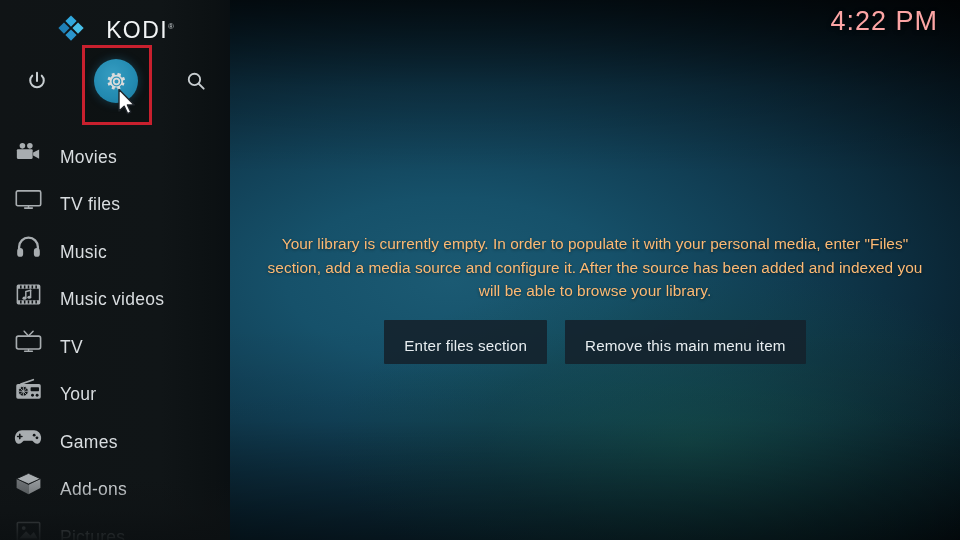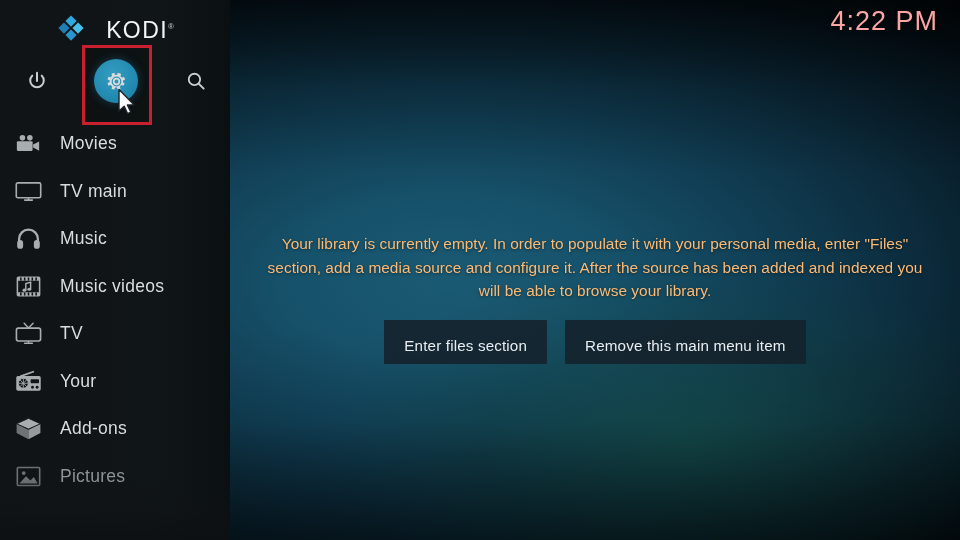--- a/index.html
+++ b/index.html
@@ -164,21 +164,21 @@
   .menu {
     position: absolute;
     left: 0;
     top: 120px;
     width: 230px;
   }
   .menu-item {
     position: relative;
     height: 47.5px;
     display: flex;
-    align-items: center;
+    align-items: flex-end;
     padding-left: 8px;
     box-sizing: border-box;
   }
   .menu-icon {
     width: 40px;
     height: 32px;
     display: flex;
     align-items: center;
     justify-content: center;
     flex: 0 0 40px;
@@ -321,21 +321,21 @@
       </div>
 
       <div class="menu-item">
         <span class="menu-icon">
           <svg width="27" height="21" viewBox="0 0 28 22">
             <rect x="1.2" y="2" width="25.6" height="15.5" rx="1.6" fill="none" stroke="#cfd4d7" stroke-width="1.7"></rect>
             <path d="M10 20 L18 20" stroke="#cfd4d7" stroke-width="1.7" stroke-linecap="round"></path>
             <path d="M14 17.6 L14 20" stroke="#cfd4d7" stroke-width="1.5"></path>
           </svg>
         </span>
-        <span class="menu-label">TV main</span>
+        <span class="menu-label">TV files</span>
       </div>
 
       <div class="menu-item">
         <span class="menu-icon">
           <svg width="25" height="23" viewBox="0 0 26 24">
             <path d="M3.2 15.5 V12.5 A9.8 9.8 0 0 1 22.8 12.5 V15.5" fill="none" stroke="#cfd4d7" stroke-width="2.4" stroke-linecap="round"></path>
             <rect x="1.2" y="13.6" width="6.2" height="9.2" rx="3.1" fill="#cfd4d7"></rect>
             <rect x="18.6" y="13.6" width="6.2" height="9.2" rx="3.1" fill="#cfd4d7"></rect>
           </svg>
         </span>
@@ -388,20 +388,31 @@
             <circle cx="8.6" cy="13.9" r="5.2" fill="none" stroke="#cfd4d7" stroke-width="1"></circle>
             <path d="M3.6 13.9 L13.6 13.9 M8.6 8.8 L8.6 19.1 M5.0 10.3 L12.2 17.5 M5.0 17.5 L12.2 10.3" stroke="#cfd4d7" stroke-width="0.9"></path>
             <rect x="16.2" y="9.6" width="8.8" height="4.2" rx="0.8" fill="#101416"></rect>
             <circle cx="18.2" cy="18.0" r="1.5" fill="#101416"></circle>
             <circle cx="23.0" cy="18.0" r="1.5" fill="#101416"></circle>
           </svg>
         </span>
         <span class="menu-label">Your</span>
       </div>
 
+      <div class="menu-item">
+        <span class="menu-icon">
+          <svg width="28" height="18" viewBox="0 0 30 19">
+            <path d="M8.4 2.2 H21.6 a7.6 7.6 0 0 1 7.4 7.0 c0.4 4.2 -1.4 7.6 -4.3 7.6 c-2.3 0 -3.4 -2.0 -5.1 -3.3 H10.4 c-1.7 1.3 -2.8 3.3 -5.1 3.3 c-2.9 0 -4.7 -3.4 -4.3 -7.6 A7.6 7.6 0 0 1 8.4 2.2 Z" fill="#cfd4d7"></path>
+            <path d="M6.2 6.6 L6.2 11.2 M3.9 8.9 L8.5 8.9" stroke="#101416" stroke-width="1.7" stroke-linecap="round"></path>
+            <circle cx="21.6" cy="7.5" r="1.5" fill="#101416"></circle>
+            <circle cx="24.6" cy="10.4" r="1.5" fill="#101416"></circle>
+          </svg>
+        </span>
+        <span class="menu-label">Games</span>
+      </div>
 
       <div class="menu-item">
         <span class="menu-icon">
           <svg width="27" height="24" viewBox="0 0 28 25">
             <path d="M14 1.4 L26.4 7.0 L14 12.6 L1.6 7.0 Z" fill="#cfd4d7"></path>
             <path d="M1.6 7.0 L1.6 16.6 L14 23.2 L14 13.4 Z" fill="#cfd4d7" opacity="0.62"></path>
             <path d="M26.4 7.0 L26.4 16.6 L14 23.2 L14 13.4 Z" fill="#cfd4d7" opacity="0.88"></path>
             <path d="M14 1.4 L26.4 7.0 L14 12.6 L1.6 7.0 Z" fill="none" stroke="#101416" stroke-width="0.9"></path>
           </svg>
         </span>

